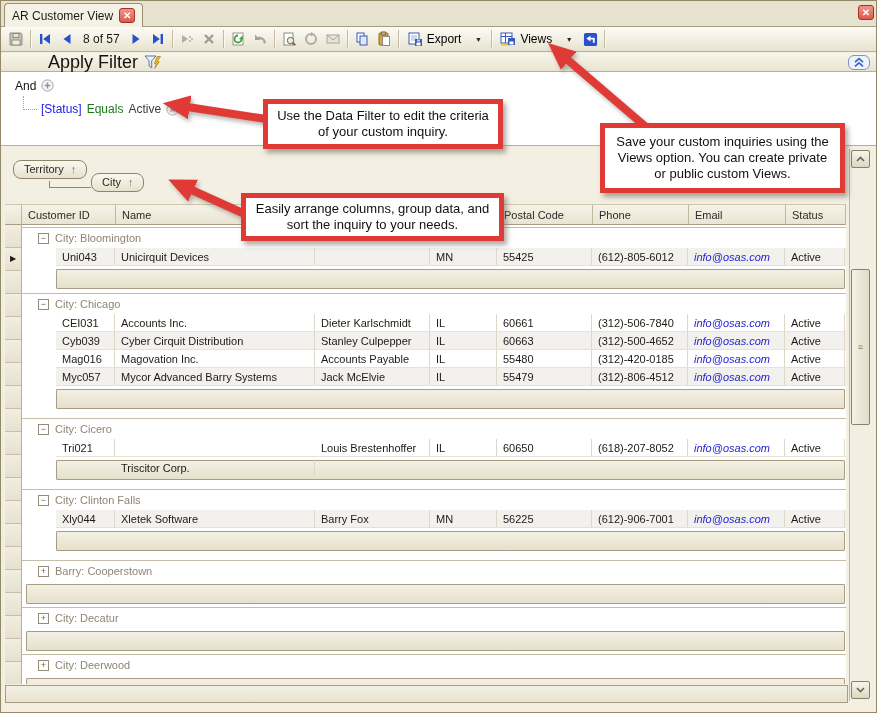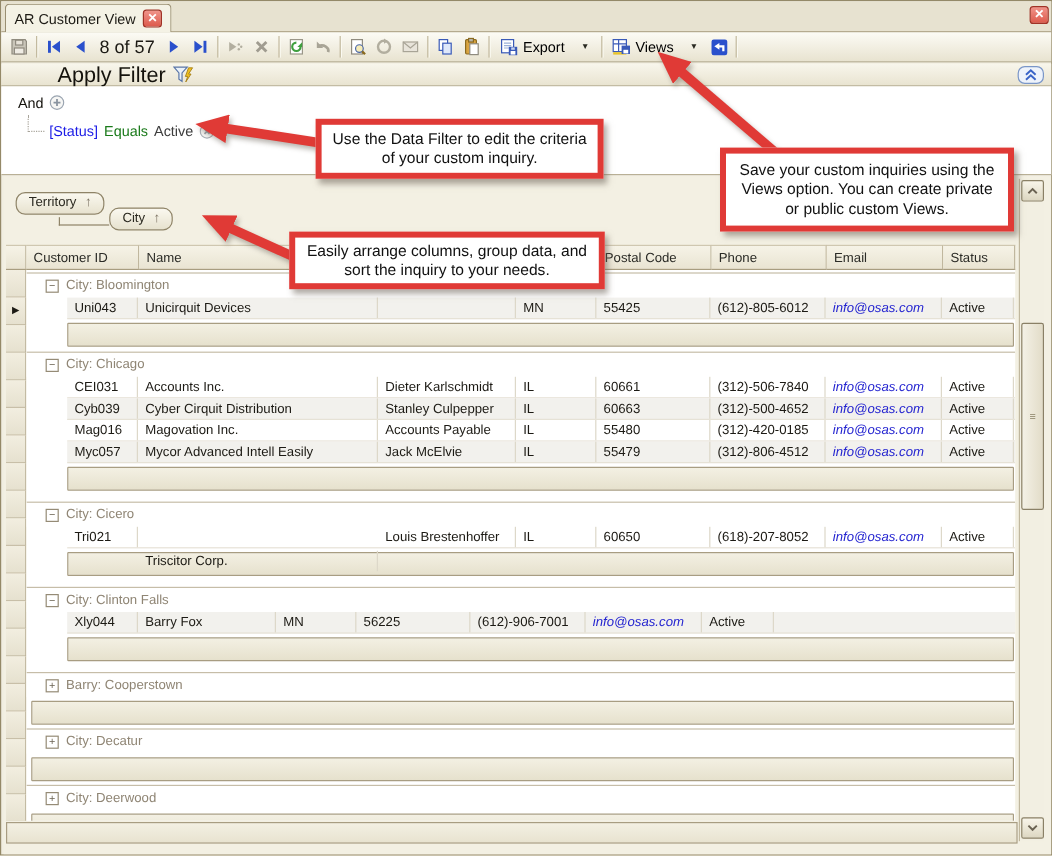--- a/index.html
+++ b/index.html
@@ -13,21 +13,21 @@
   .tab-title{font-size:12px;color:#1c1a14;white-space:nowrap;text-align:center;}
   .redx{width:16px;height:15px;border:1px solid #a03226;border-radius:3px;display:flex;align-items:center;justify-content:center;
         background:linear-gradient(#f0948a,#dd5a4c);color:#fff;font-size:10px;font-weight:bold;line-height:1;cursor:pointer;}
   .win-close{position:absolute;right:4px;top:4px;z-index:3;}
 
   
   .toolbar{position:absolute;left:0;top:26px;width:877px;height:25px;display:flex;align-items:center;padding:0 4px;
            background:linear-gradient(#fcfbf5,#e8e3d0);border-bottom:1px solid #b9b096;}
   .tbtn{width:22px;height:22px;display:flex;align-items:center;justify-content:center;border:1px solid transparent;border-radius:2px;}
   .tsep{width:1px;height:18px;background:#c3ba9f;margin:0 3px;box-shadow:1px 0 0 #fbfaf2;}
-  .tlabel{font-size:15px;color:#1c1a14;margin:0 5px;white-space:nowrap;}
+  .tlabel{font-size:12px;color:#1c1a14;margin:0 5px;white-space:nowrap;}
   .ddbtn{display:flex;align-items:center;gap:4px;height:22px;padding:16px 4px;border:1px solid transparent;border-radius:2px;}
   .ddarrow{font-size:7px;color:#2a2a22;margin-left:2px;}
   svg{display:block;}
 
   
   .filterbar{position:absolute;left:0;top:52px;width:877px;height:19px;display:flex;align-items:center;padding:0 6px;
              background:linear-gradient(#f8f6ec,#e9e4d1);border-bottom:1px solid #b9b096;}
   .filterbar .lbl{font-size:18px;color:#14120c;margin-right:6px;margin-left:41px;}
   .collapse-btn{position:absolute;right:8px;top:2px;width:22px;height:15px;border:1px solid #7a96c8;border-radius:6px;
                 background:#eef3fb;display:flex;align-items:center;justify-content:center;cursor:pointer;}
@@ -356,21 +356,21 @@
           <div class="dcell" style="width: 200px;">Magovation Inc.</div>
           <div class="dcell" style="width: 115px;">Accounts Payable</div>
           <div class="dcell" style="width: 67px;">IL</div>
           <div class="dcell" style="width: 95px;">55480</div>
           <div class="dcell" style="width: 96px;">(312)-420-0185</div>
           <div class="dcell link" style="width: 97px;">info@osas.com</div>
           <div class="dcell" style="width: 60px;">Active</div>
         </div>
         <div class="drow alt">
           <div class="dcell" style="width: 59px;">Myc057</div>
-          <div class="dcell" style="width: 200px;">Mycor Advanced Intell Easily</div>
+          <div class="dcell" style="width: 200px;">Mycor Advanced Barry Systems</div>
           <div class="dcell" style="width: 115px;">Jack McElvie</div>
           <div class="dcell" style="width: 67px;">IL</div>
           <div class="dcell" style="width: 95px;">55479</div>
           <div class="dcell" style="width: 96px;">(312)-806-4512</div>
           <div class="dcell link" style="width: 97px;">info@osas.com</div>
           <div class="dcell" style="width: 60px;">Active</div>
         </div>
         <div class="sumbar" style="margin-top: 3px; margin-bottom: 9px;"></div>
         <div class="grow">
           <span class="expbox">−</span>
@@ -386,20 +386,21 @@
           <div class="dcell link" style="width: 97px;">info@osas.com</div>
           <div class="dcell" style="width: 60px;">Active</div>
         </div>
         <div class="sumbar" style="margin-top: 3px; margin-bottom: 9px;"></div>
         <div class="grow">
           <span class="expbox">−</span>
           <span class="glabel">City: Clinton Falls</span>
         </div>
         <div class="drow alt">
           <div class="dcell" style="width: 59px;">Xly044</div>
+          <div class="dcell" style="width: 200px;">Xletek Software</div>
           <div class="dcell" style="width: 115px;">Barry Fox</div>
           <div class="dcell" style="width: 67px;">MN</div>
           <div class="dcell" style="width: 95px;">56225</div>
           <div class="dcell" style="width: 96px;">(612)-906-7001</div>
           <div class="dcell link" style="width: 97px;">info@osas.com</div>
           <div class="dcell" style="width: 60px;">Active</div>
         </div>
         <div class="sumbar" style="margin-top: 3px; margin-bottom: 9px;"></div>
         <div class="grow">
           <span class="expbox">+</span>

